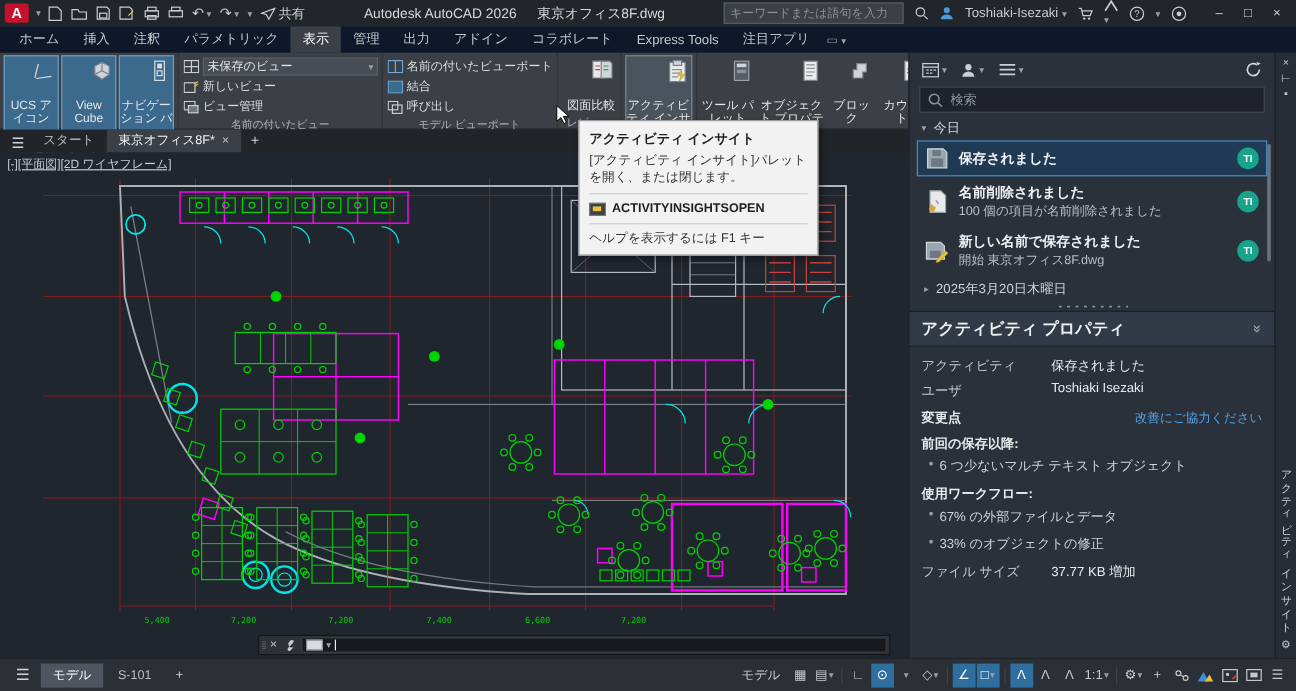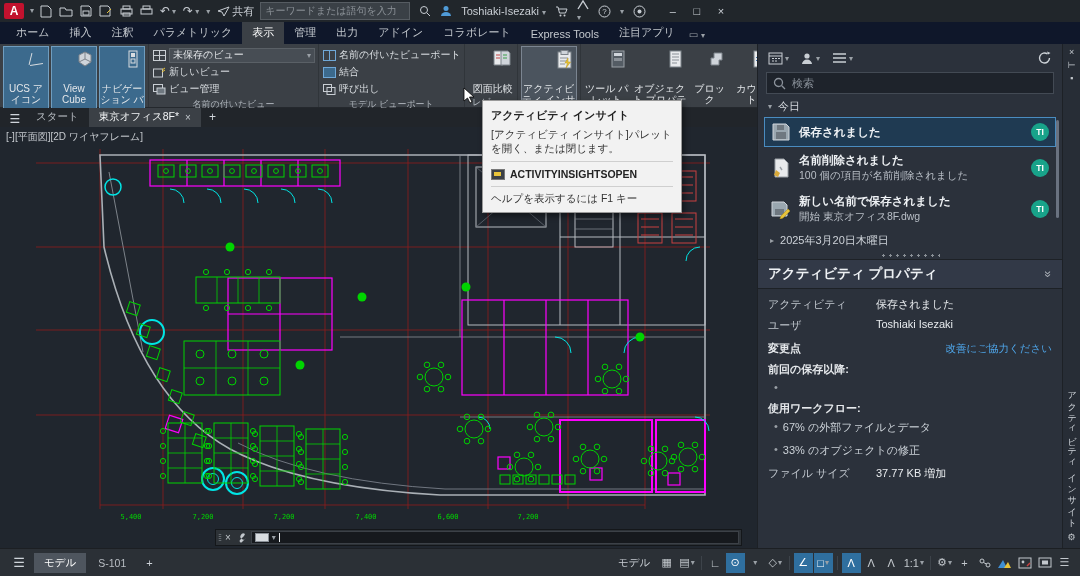--- a/index.html
+++ b/index.html
@@ -51,21 +51,21 @@
   
   #filetabs{position:absolute;left:0;top:108px;width:757px;height:19px;background:#21252a;display:flex;align-items:flex-end;padding-left:4px;}
   .ft-menu{width:22px;height:17px;display:flex;align-items:center;justify-content:center;color:#cfd4da;font-size:12px;}
   .ftab{padding:2px 10px 3px;font-size:10.5px;color:#b9bec4;display:flex;align-items:center;gap:6px;white-space:nowrap;}
   .ftab.active{background:#3b4046;color:#f2f4f6;}
   .ftab .x{color:#c3c8cd;font-size:10px;}
   .ft-plus{padding:2px 8px 3px;color:#cfd4da;font-size:12px;}
 
   
   #canvas{position:absolute;left:0;top:127px;width:757px;height:421px;background:#20262e;overflow:hidden;}
-  #vplabel{position:absolute;left:6px;top:3px;color:#c6cacf;font-size:10px;z-index:3;}
+  #vplabel{position:absolute;left:6px;top:3px;color:#c6cacf;font-size:10px;z-index:3;text-decoration:underline;}
   #plan{position:absolute;left:0;top:0;}
 
   
   #cmdbar{position:absolute;left:215px;top:402px;width:527px;height:17px;display:flex;align-items:center;background:#2d3237;border:1px solid #14171a;z-index:4;padding:0 2px;gap:4px;}
   .cmd-handle{color:#7d838a;font-size:9px;letter-spacing:-1px;}
   .cmd-x{color:#c3c8cd;font-size:10px;}
   #cmd-input{flex:1;height:13px;background:#16191d;border:1px solid #3c4147;display:flex;align-items:center;padding:0 3px;gap:3px;}
   .cmd-chip{width:14px;height:9px;border:1px solid #8a9097;background:#d8dce0;}
   .cmd-caret{width:1px;height:9px;background:#e8eaec;animation:blink 1s steps(1) infinite;}
   @keyframes blink{50%{opacity:0;}}
@@ -188,20 +188,24 @@
           <span class="glyph">↷</span>
           <span class="mini-caret">▾</span>
         </span>
       <span class="qbtn mini-caret">▾</span>
       <span class="qbtn">
         <svg width="13" height="11">
             <path d="M1,5 L12,1 L7,10 L5,6 Z" fill="none" stroke="#c9ced4"></path>
           </svg>
         <span>共有</span>
       </span>
+    </div>
+    <div id="title-center">
+      <span>Autodesk AutoCAD 2026</span>
+      <span class="doc">東京オフィス8F.dwg</span>
     </div>
     <div class="tb-right">
       <div class="tb-search">
         <span>キーワードまたは語句を入力</span>
       </div>
       <svg width="12" height="12">
           <circle cx="5" cy="5" r="3.5" fill="none" stroke="#c9ced4"></circle>
           <path d="M8,8 L11,11" stroke="#c9ced4"></path>
         </svg>
       <svg width="12" height="12">
@@ -849,20 +853,21 @@
         </div>
 
         <div id="changes-row">
           <span class="cl">変更点</span>
           <span class="link">改善にご協力ください</span>
         </div>
 
         <div class="bold-sub">前回の保存以降:</div>
         <div class="bullet">
             <span class="b">•</span>
+            <span>6 つ少ないマルチ テキスト オブジェクト</span>
           </div>
 
         <div class="bold-sub">使用ワークフロー:</div>
         <div class="bullet">
             <span class="b">•</span>
             <span>67% の外部ファイルとデータ</span>
           </div>
         <div class="bullet">
             <span class="b">•</span>
             <span>33% のオブジェクトの修正</span>

